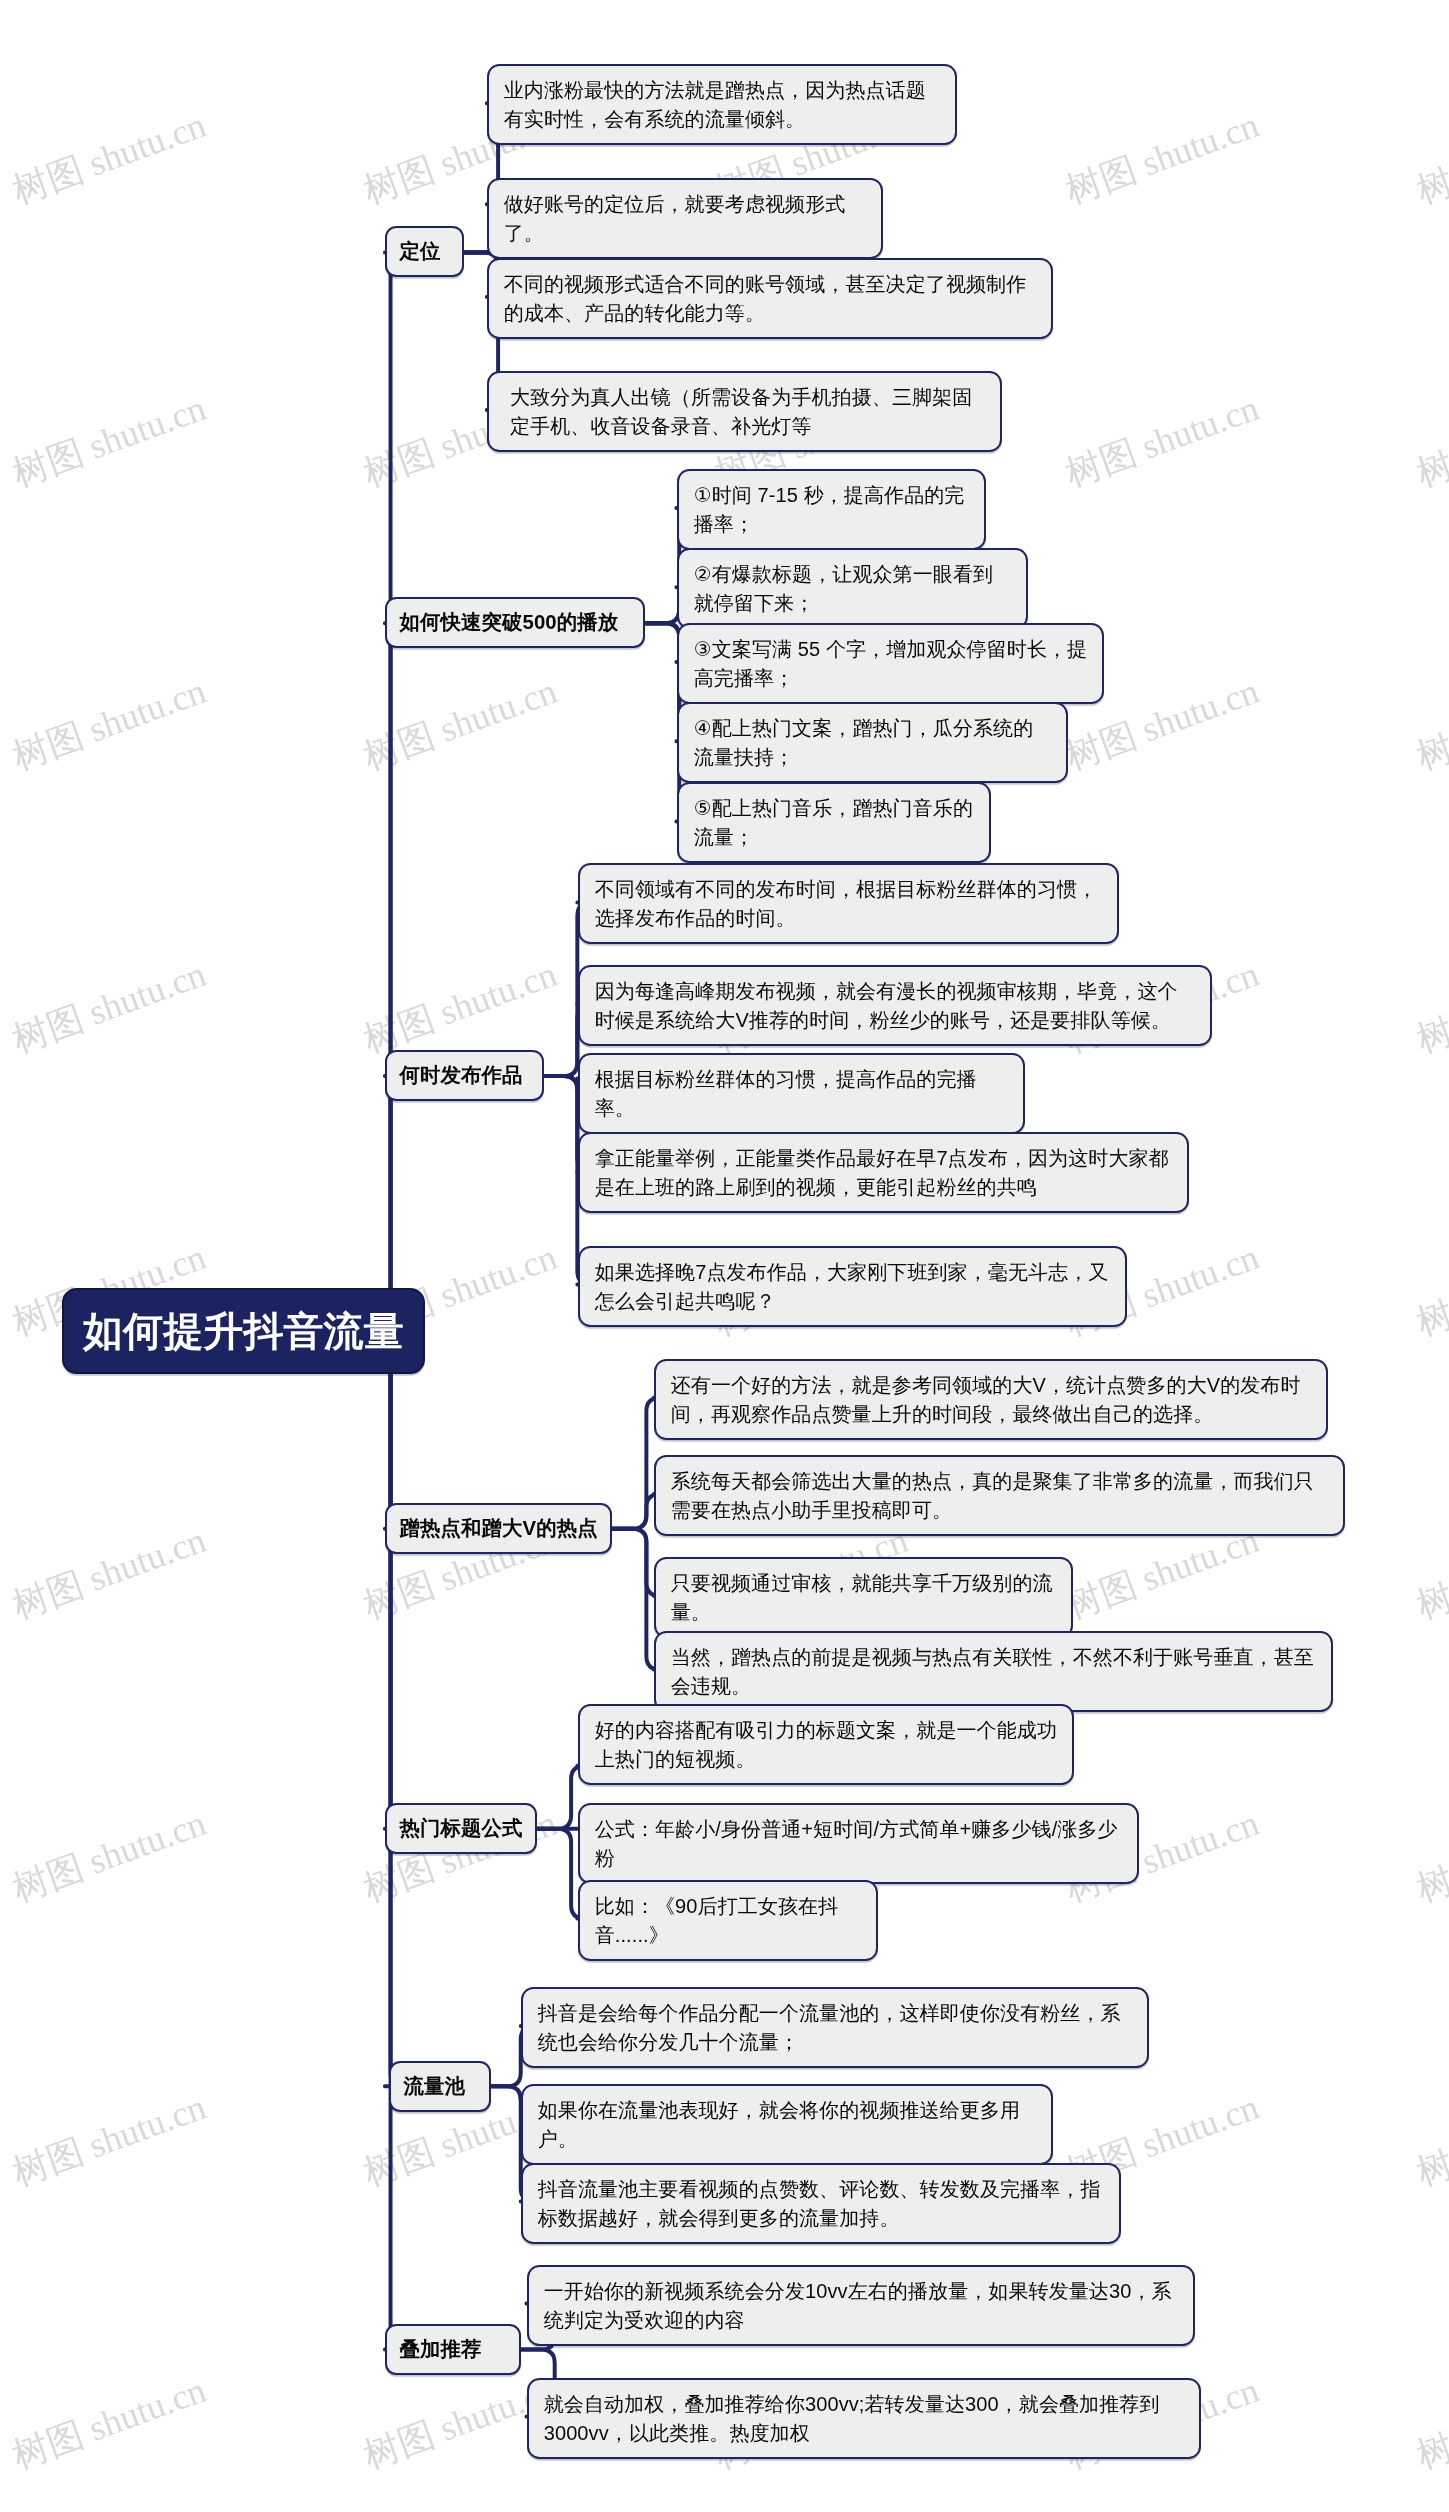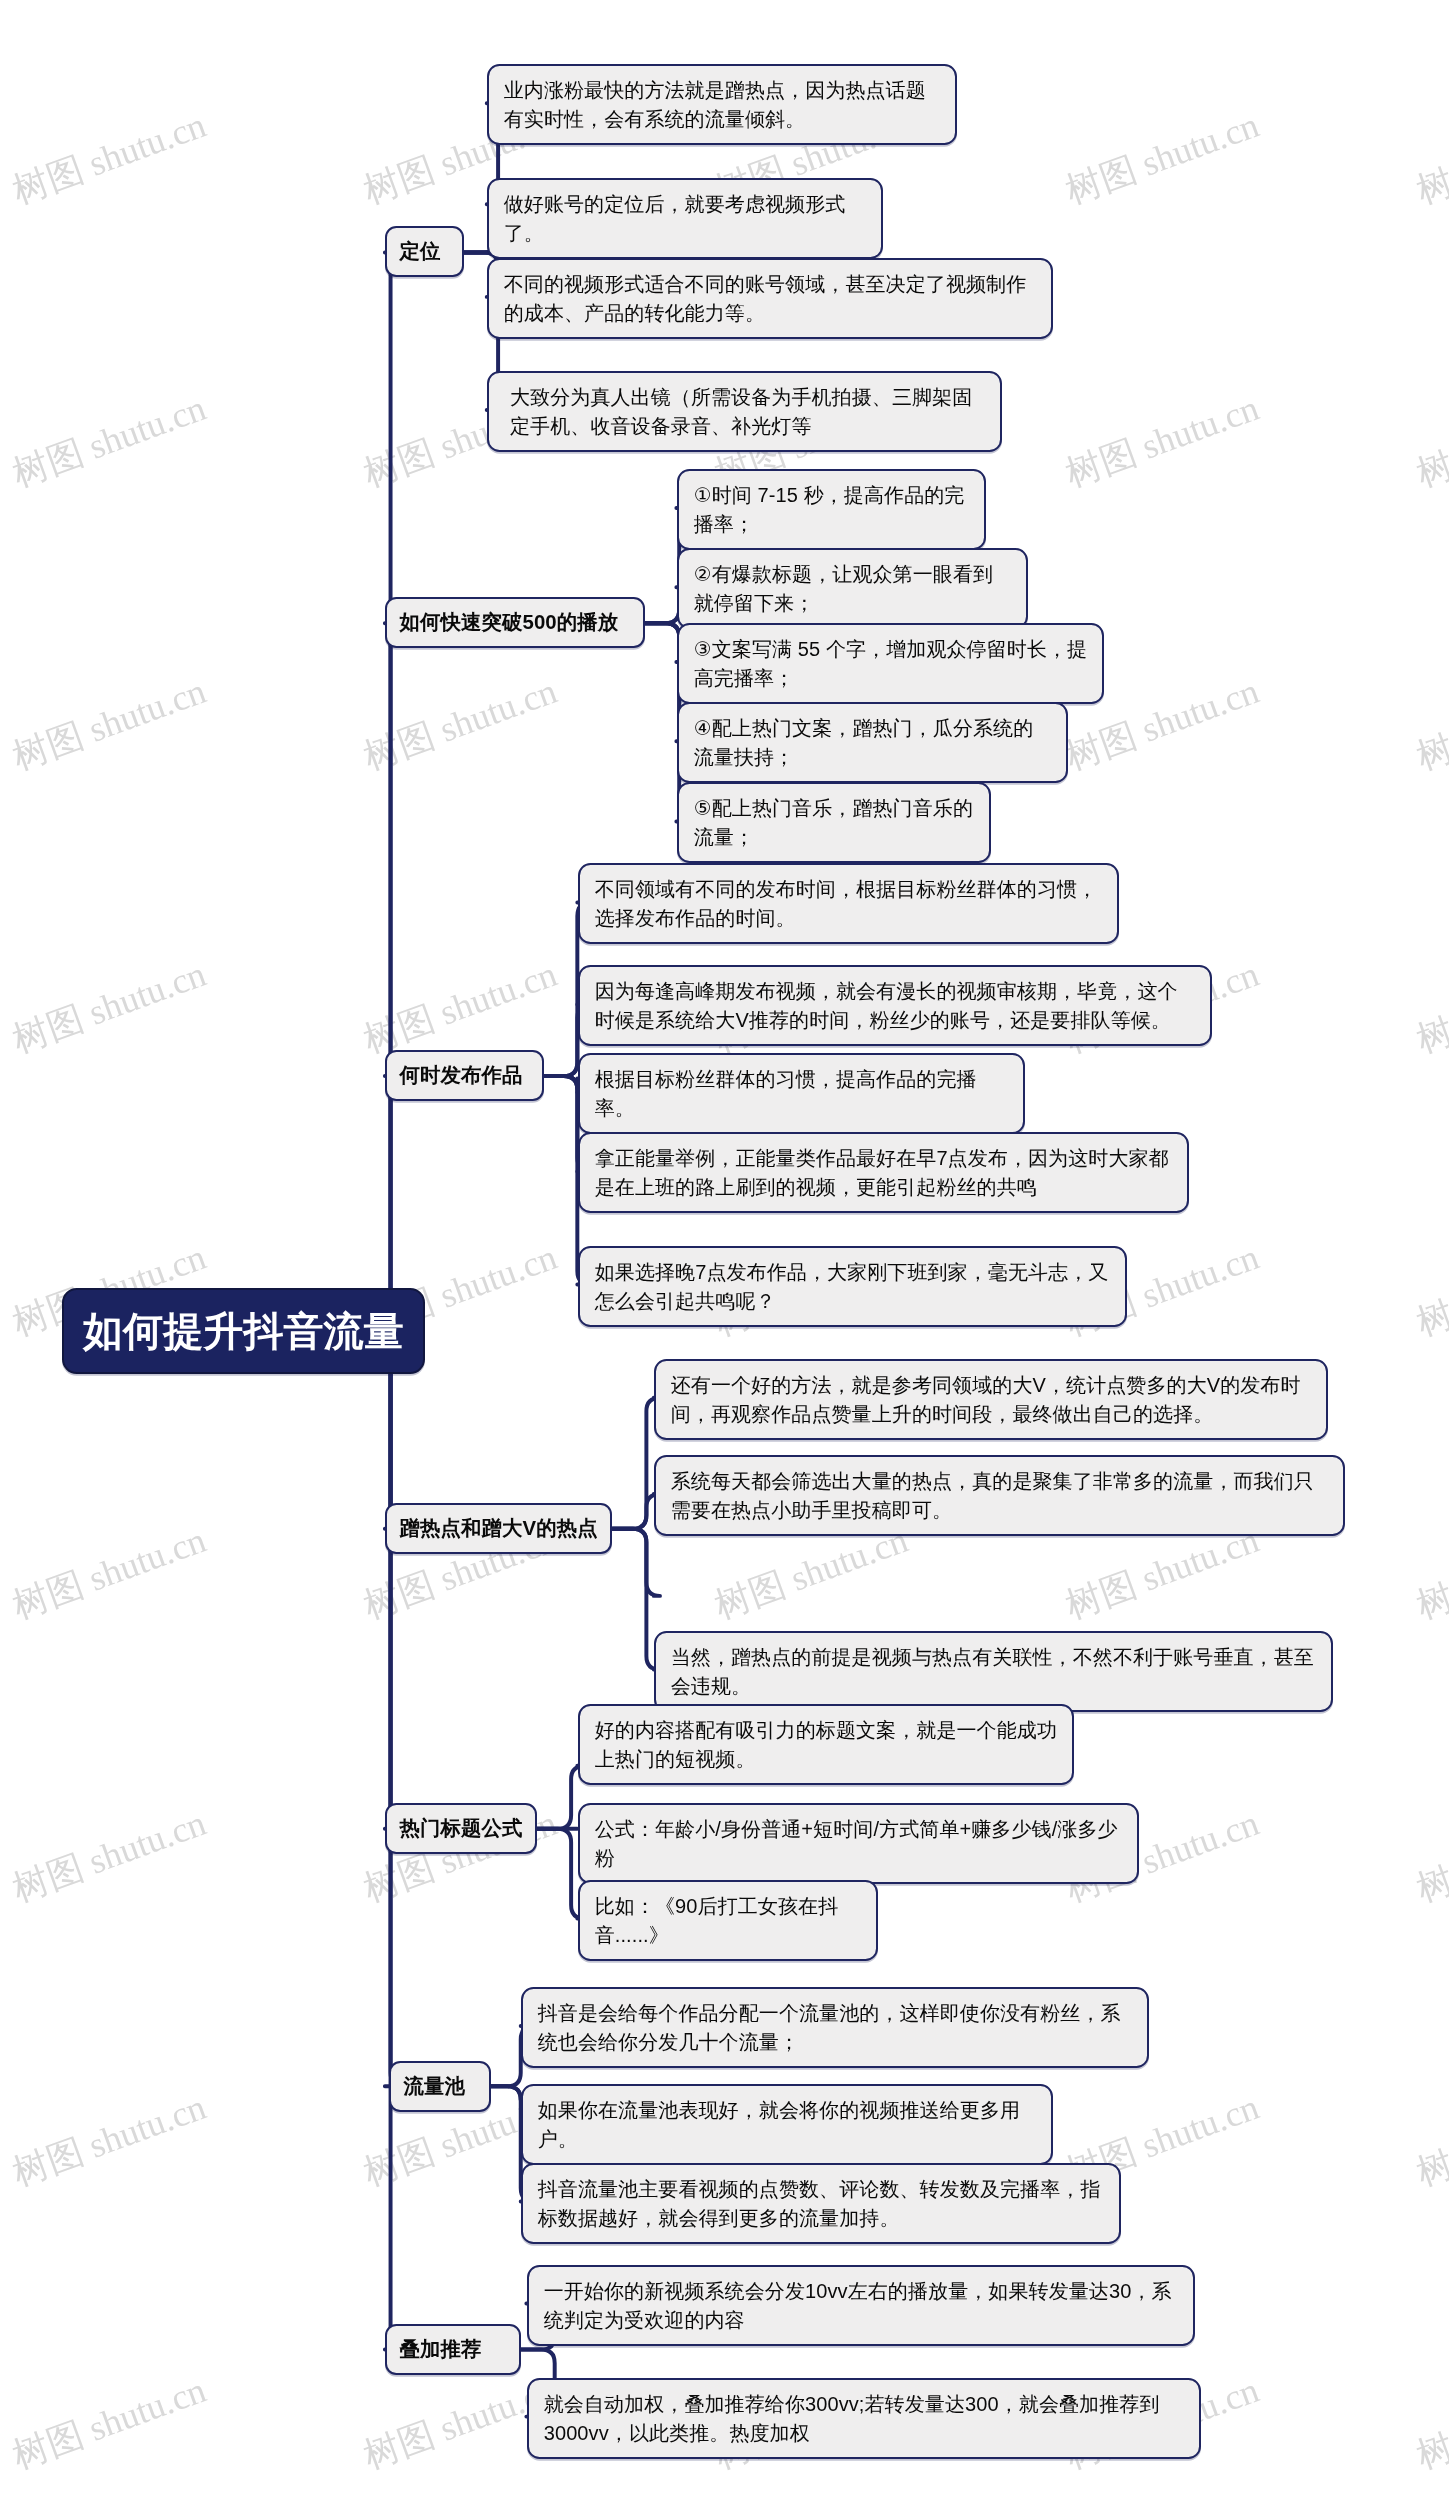--- a/index.html
+++ b/index.html
@@ -208,20 +208,23 @@
     </div>
     <div class="node topic" style="left: 385px; top: 1503px; min-width: 193px; min-height: 46px;">
       <span class="txt">蹭热点和蹭大V的热点</span>
     </div>
     <div class="node leaf" style="left: 654px; top: 1359px; width: 674px; min-height: 61px;">
       <span class="txt">还有一个好的方法，就是参考同领域的大V，统计点赞多的大V的发布时间，再观察作品点赞量上升的时间段，最终做出自己的选择。</span>
     </div>
     <div class="node leaf" style="left: 654px; top: 1455px; width: 691px; min-height: 61px;">
       <span class="txt">系统每天都会筛选出大量的热点，真的是聚集了非常多的流量，而我们只需要在热点小助手里投稿即可。</span>
     </div>
+    <div class="node leaf" style="left: 654px; top: 1557px; width: 419px; min-height: 35px;">
+      <span class="txt">只要视频通过审核，就能共享千万级别的流量。</span>
+    </div>
     <div class="node leaf" style="left: 654px; top: 1631px; width: 679px; min-height: 35px;">
       <span class="txt">当然，蹭热点的前提是视频与热点有关联性，不然不利于账号垂直，甚至会违规。</span>
     </div>
     <div class="node topic" style="left: 385px; top: 1803px; min-width: 147px; min-height: 46px;">
       <span class="txt">热门标题公式</span>
     </div>
     <div class="node leaf" style="left: 578px; top: 1704px; width: 496px; min-height: 35px; justify-content: center;">
       <span class="txt">好的内容搭配有吸引力的标题文案，就是一个能成功上热门的短视频。</span>
     </div>
     <div class="node leaf" style="left: 578px; top: 1803px; width: 561px; min-height: 35px;">

